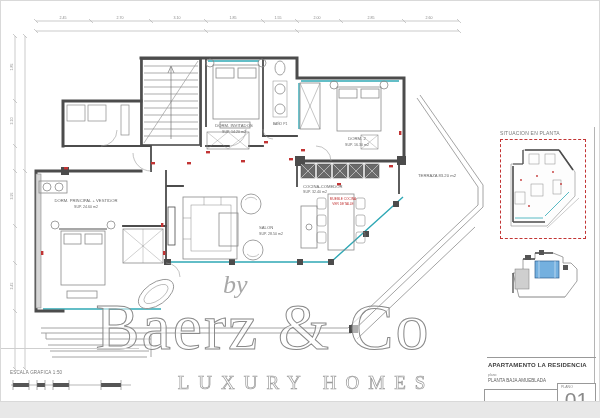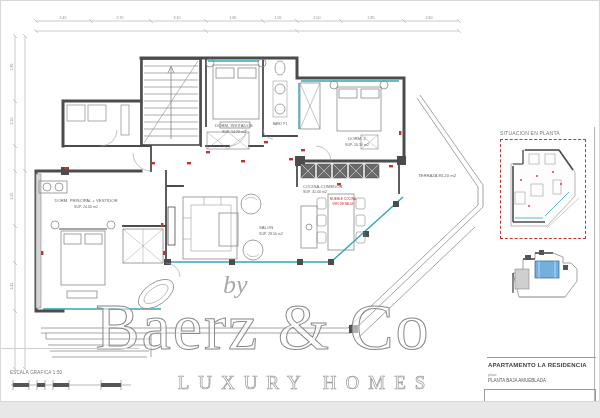--- a/index.html
+++ b/index.html
@@ -326,17 +326,21 @@
     </svg>
   </div>
 
   <div class="tb-topline"></div>
   <div class="tb-project">APARTAMENTO LA RESIDENCIA</div>
   <div class="tb-doclabel">plano</div>
   <div class="tb-docname">PLANTA BAJA AMUEBLADA</div>
   <div class="tb-strip"></div>
   <div class="tb-scale">esc 1:50</div>
   <div class="tb-ref">04.05.2022 rev.A</div>
+  <div class="tb-sheetbox">
+    <div class="tb-sheetlabel">PLANO</div>
+    <div class="tb-sheetnum">01</div>
+  </div>
 
   <div class="sb-rule"></div>
   <div class="sb-label">ESCALA GRAFICA 1:50</div>
 
 </div>
 
 </body></html>

